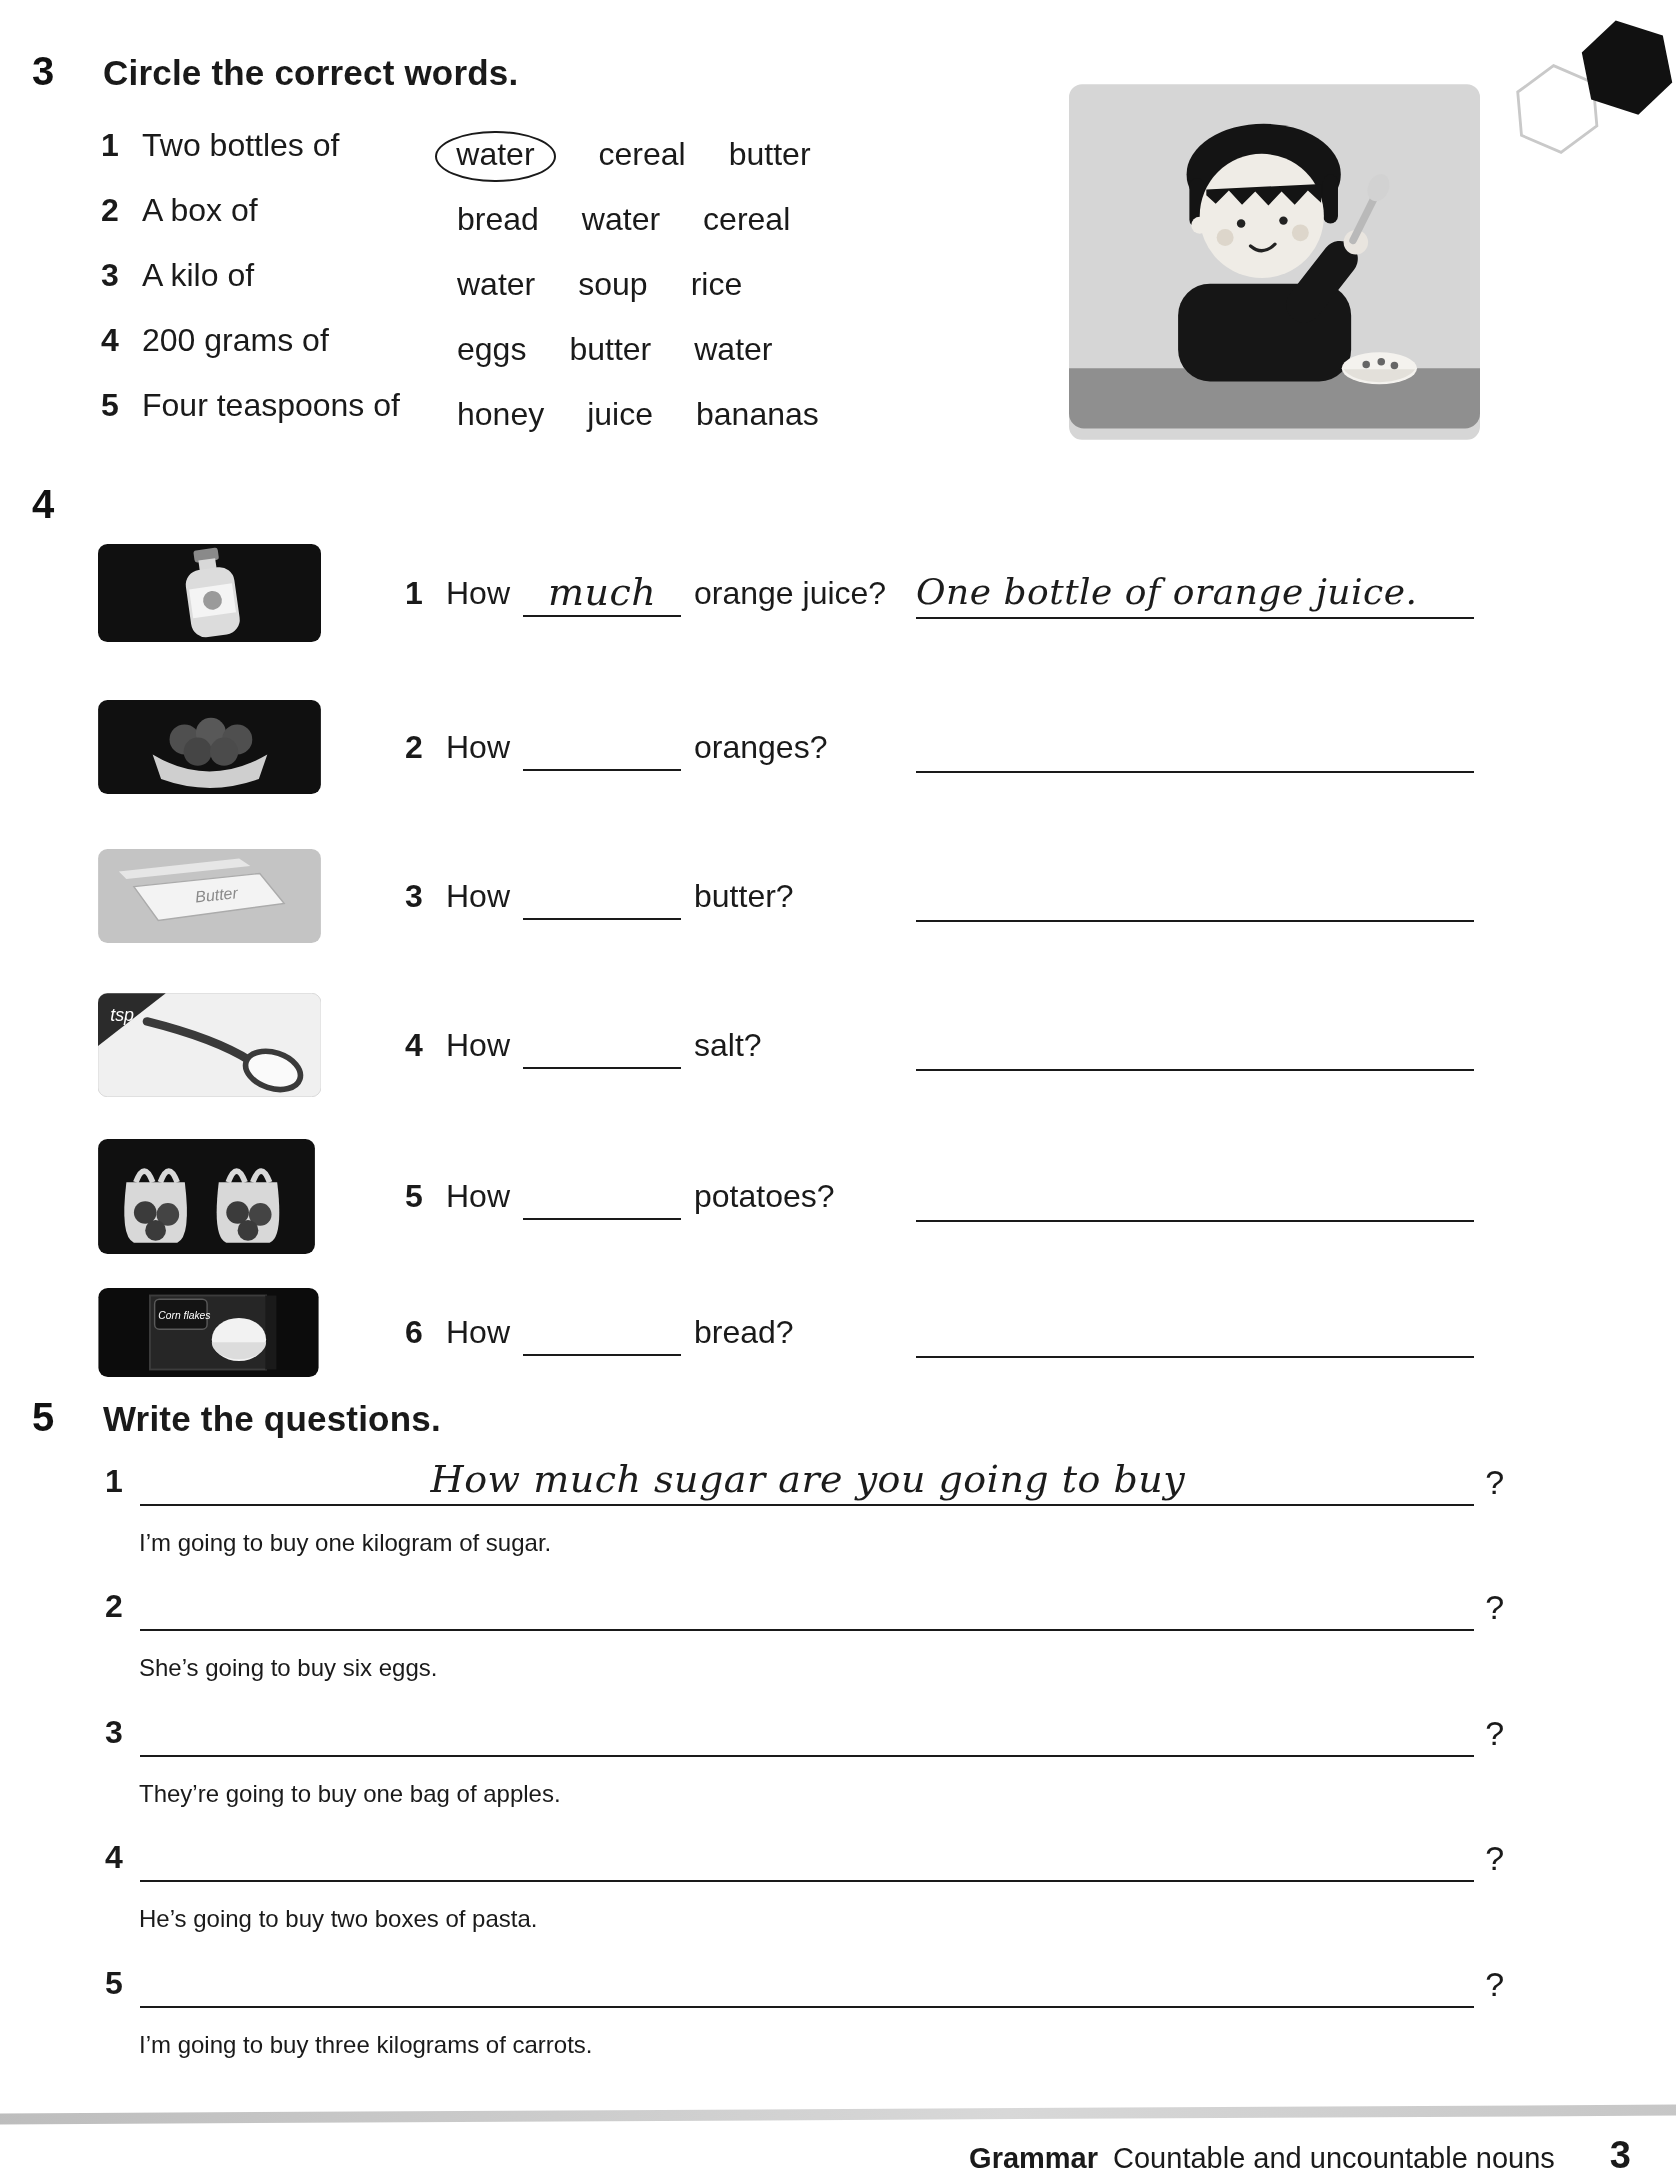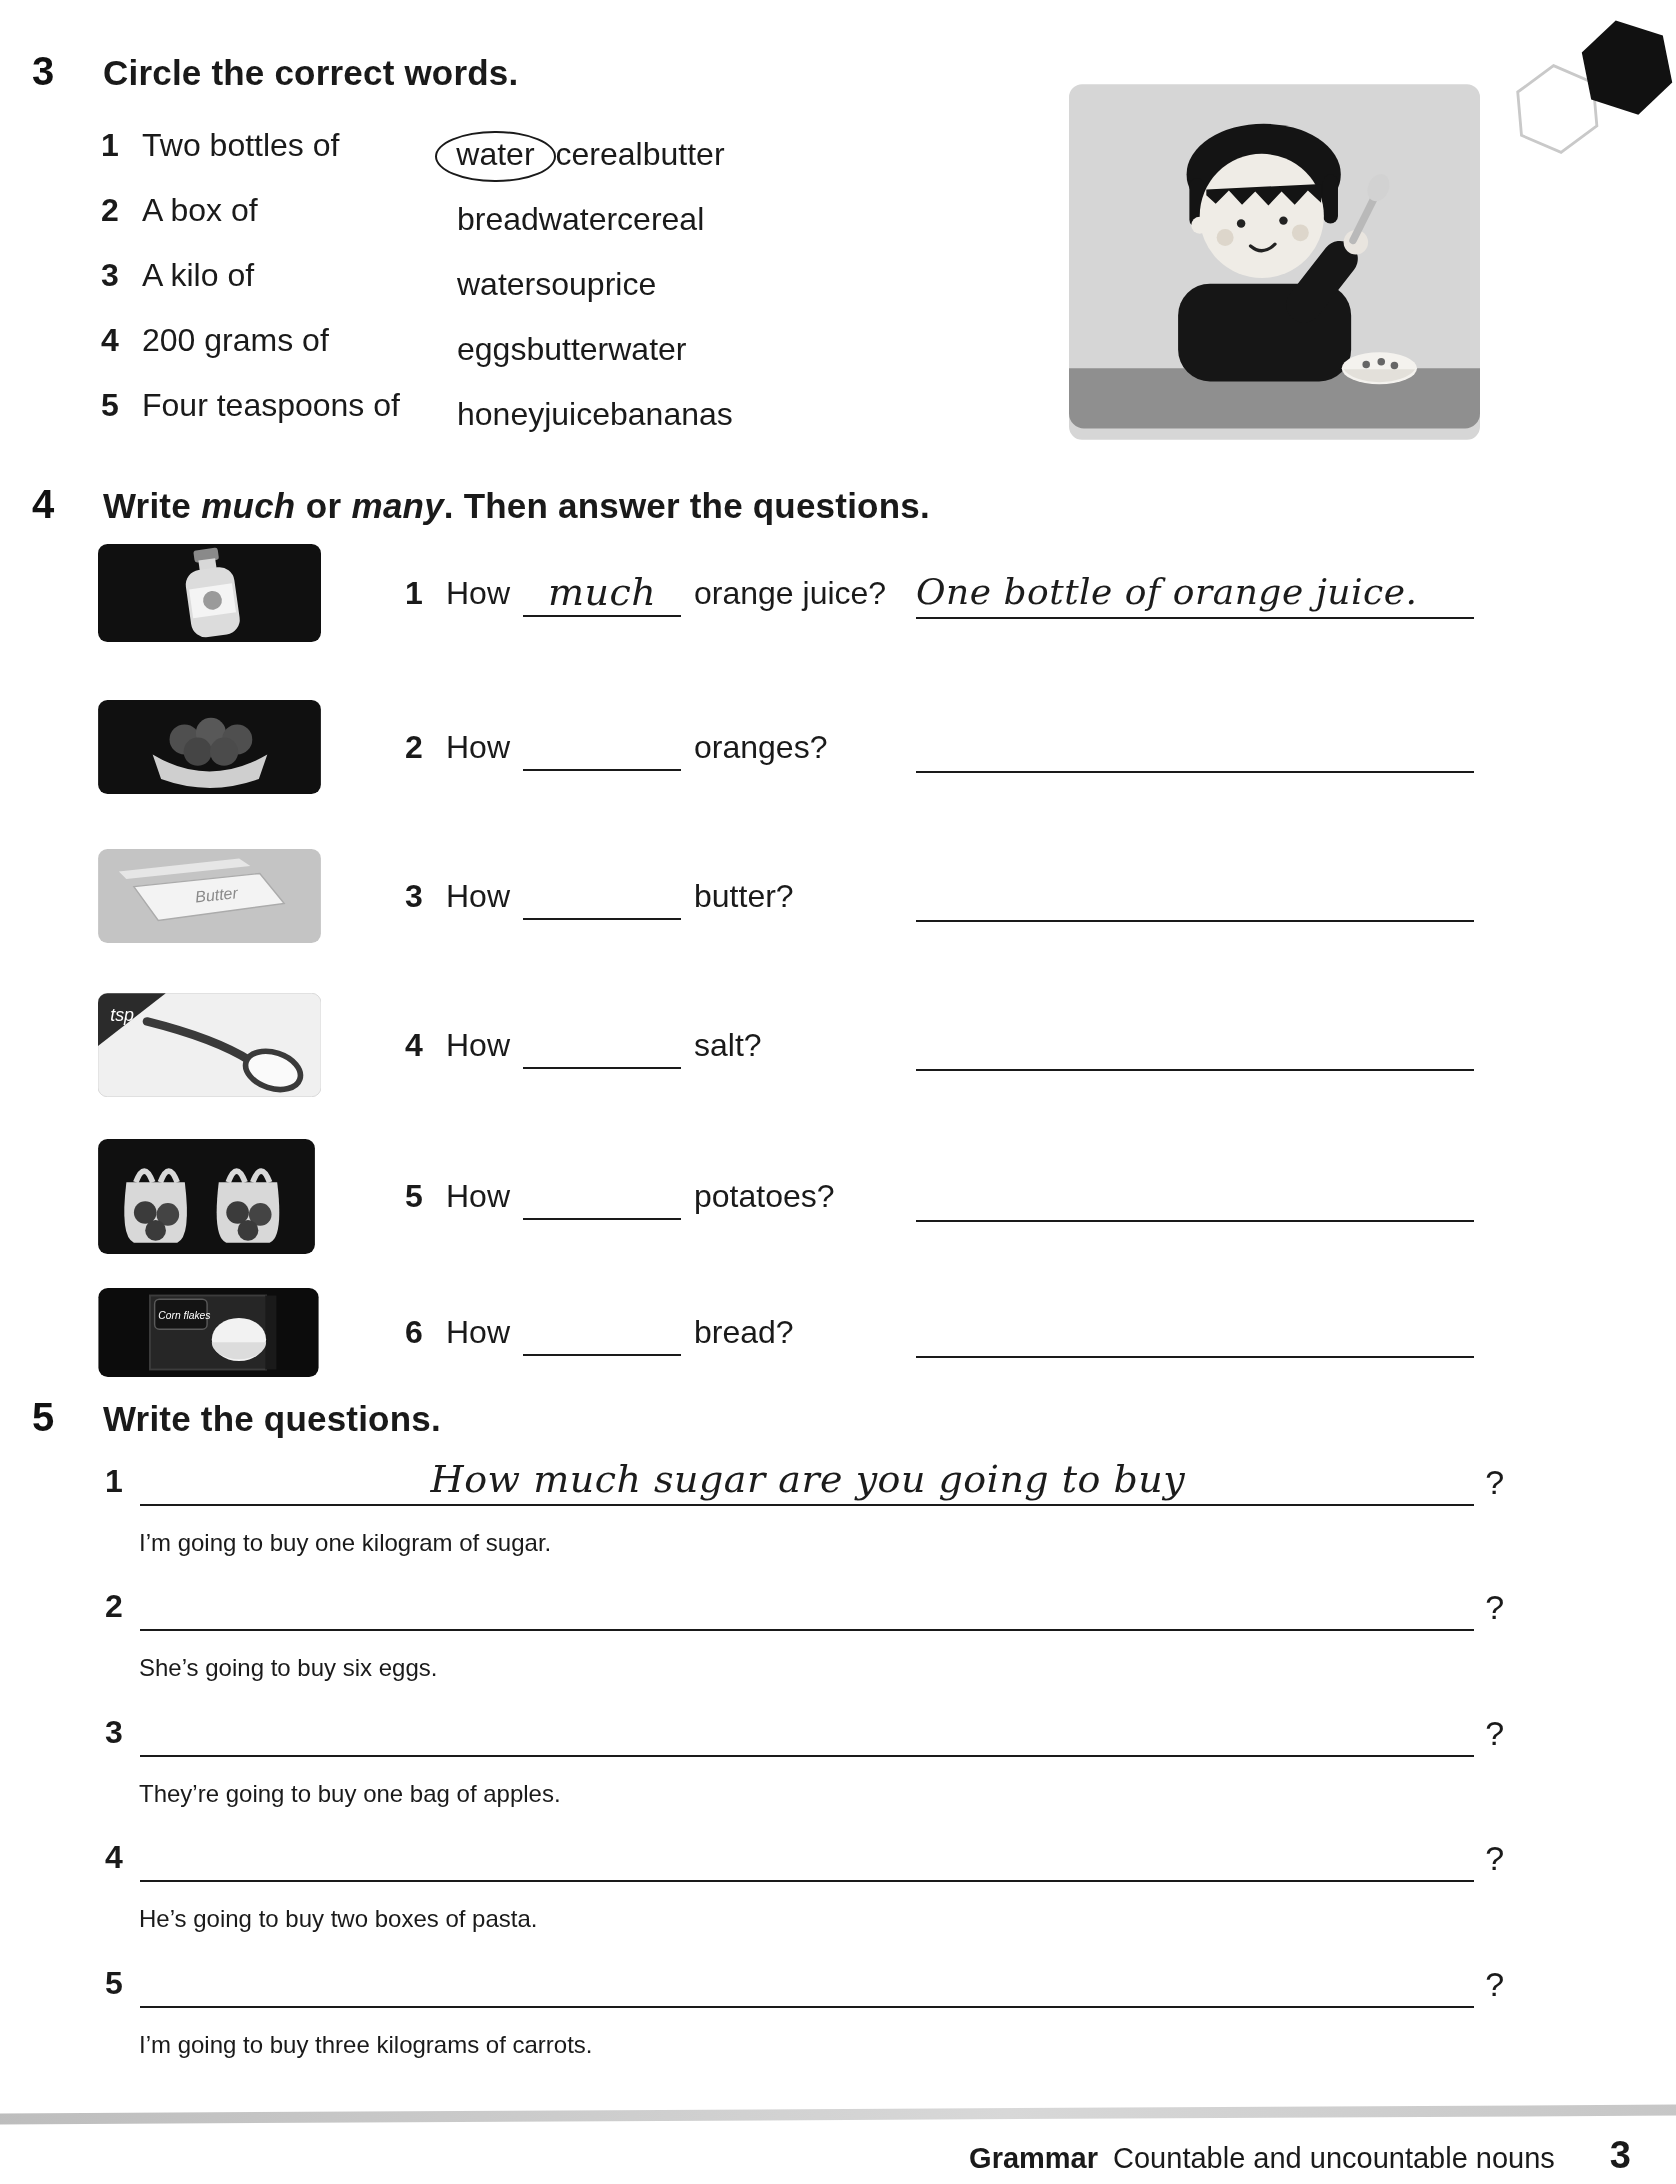--- a/index.html
+++ b/index.html
@@ -12,21 +12,21 @@
   .ex-title { font-size: 35px; font-weight: 700; margin-left: 30px; letter-spacing: 0.2px; }
   .ex-title .it { font-style: italic; font-weight: 700; }
   .ex-title span.w { margin-right: 10.4px; }
   .ex-title span.w:last-child { margin-right: 0; }
 
   
   .ex3-rows { position: absolute; top: 127px; left: 0; }
   .ex3-row { display: flex; align-items: baseline; height: 65px; }
   .ex3-row .inum { margin-left: 101px; width: 41px; font-weight: 700; font-size: 32px; }
   .ex3-row .prompt { font-size: 32px; width: 315px; }
-  .ex3-row .opts { display: flex; font-size: 32px; position: relative; top: 8.5px; }
+  .ex3-row .opts { display: flex; gap: 43px; font-size: 32px; position: relative; top: 8.5px; }
   .opt { white-space: nowrap; }
   .opt.circled { border: 2.8px solid #1a1a1a; border-radius: 50%; padding: 2.8px 19px 7.5px; margin: -5.6px 0 0 -21.7px; }
 
   
   .boy-box { position: absolute; left: 1069px; top: 84px; width: 411px; height: 356px; }
 
   
   .hex-box { position: absolute; right: 0; top: 9.4px; width: 179px; height: 151px; }
 
   
@@ -144,21 +144,20 @@
       <ellipse cx="330" cy="302" rx="40" ry="17" fill="#f4f2ee"></ellipse>
       <path d="M292,303 a40,20 0 0 0 76,0 z" fill="#e3e0da"></path>
       <circle cx="316" cy="298" r="4" fill="#666"></circle>
       <circle cx="332" cy="295" r="4" fill="#666"></circle>
       <circle cx="346" cy="299" r="4" fill="#666"></circle>
     </svg>
   </div>
 
   <div class="ex-head" style="top:482px;">
     <span class="ex-num">4</span>
-    <span class="ex-title"><span class="w">Write</span><span class="w it">much</span><span class="w">or</span><span class="it">many</span><span>. Then answer the questions.</span></span>
   </div>
 
   <div class="ex4-row" style="top:532px;">
     <div class="ex4-img">
       <svg width="223" height="98" viewBox="0 0 237 104">
         <rect width="237" height="104" rx="10" fill="#101010"></rect>
         <g transform="rotate(-8 120 55)">
           <rect x="108" y="5" width="26" height="13" rx="3" fill="#8a8a8a"></rect>
           <rect x="112" y="16" width="18" height="12" fill="#d8d8d8"></rect>
           <rect x="95" y="26" width="52" height="72" rx="16" fill="#dcdcdc"></rect>

